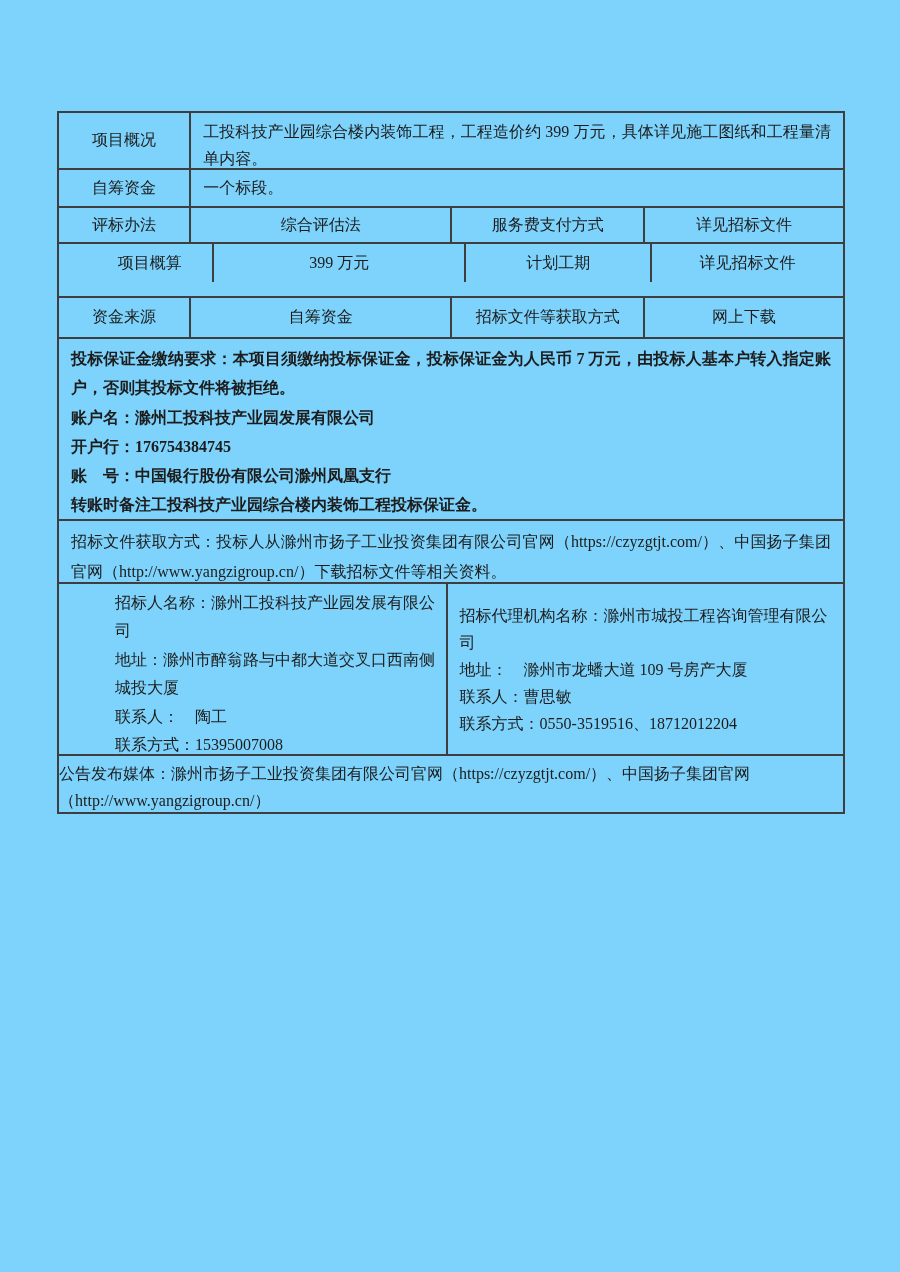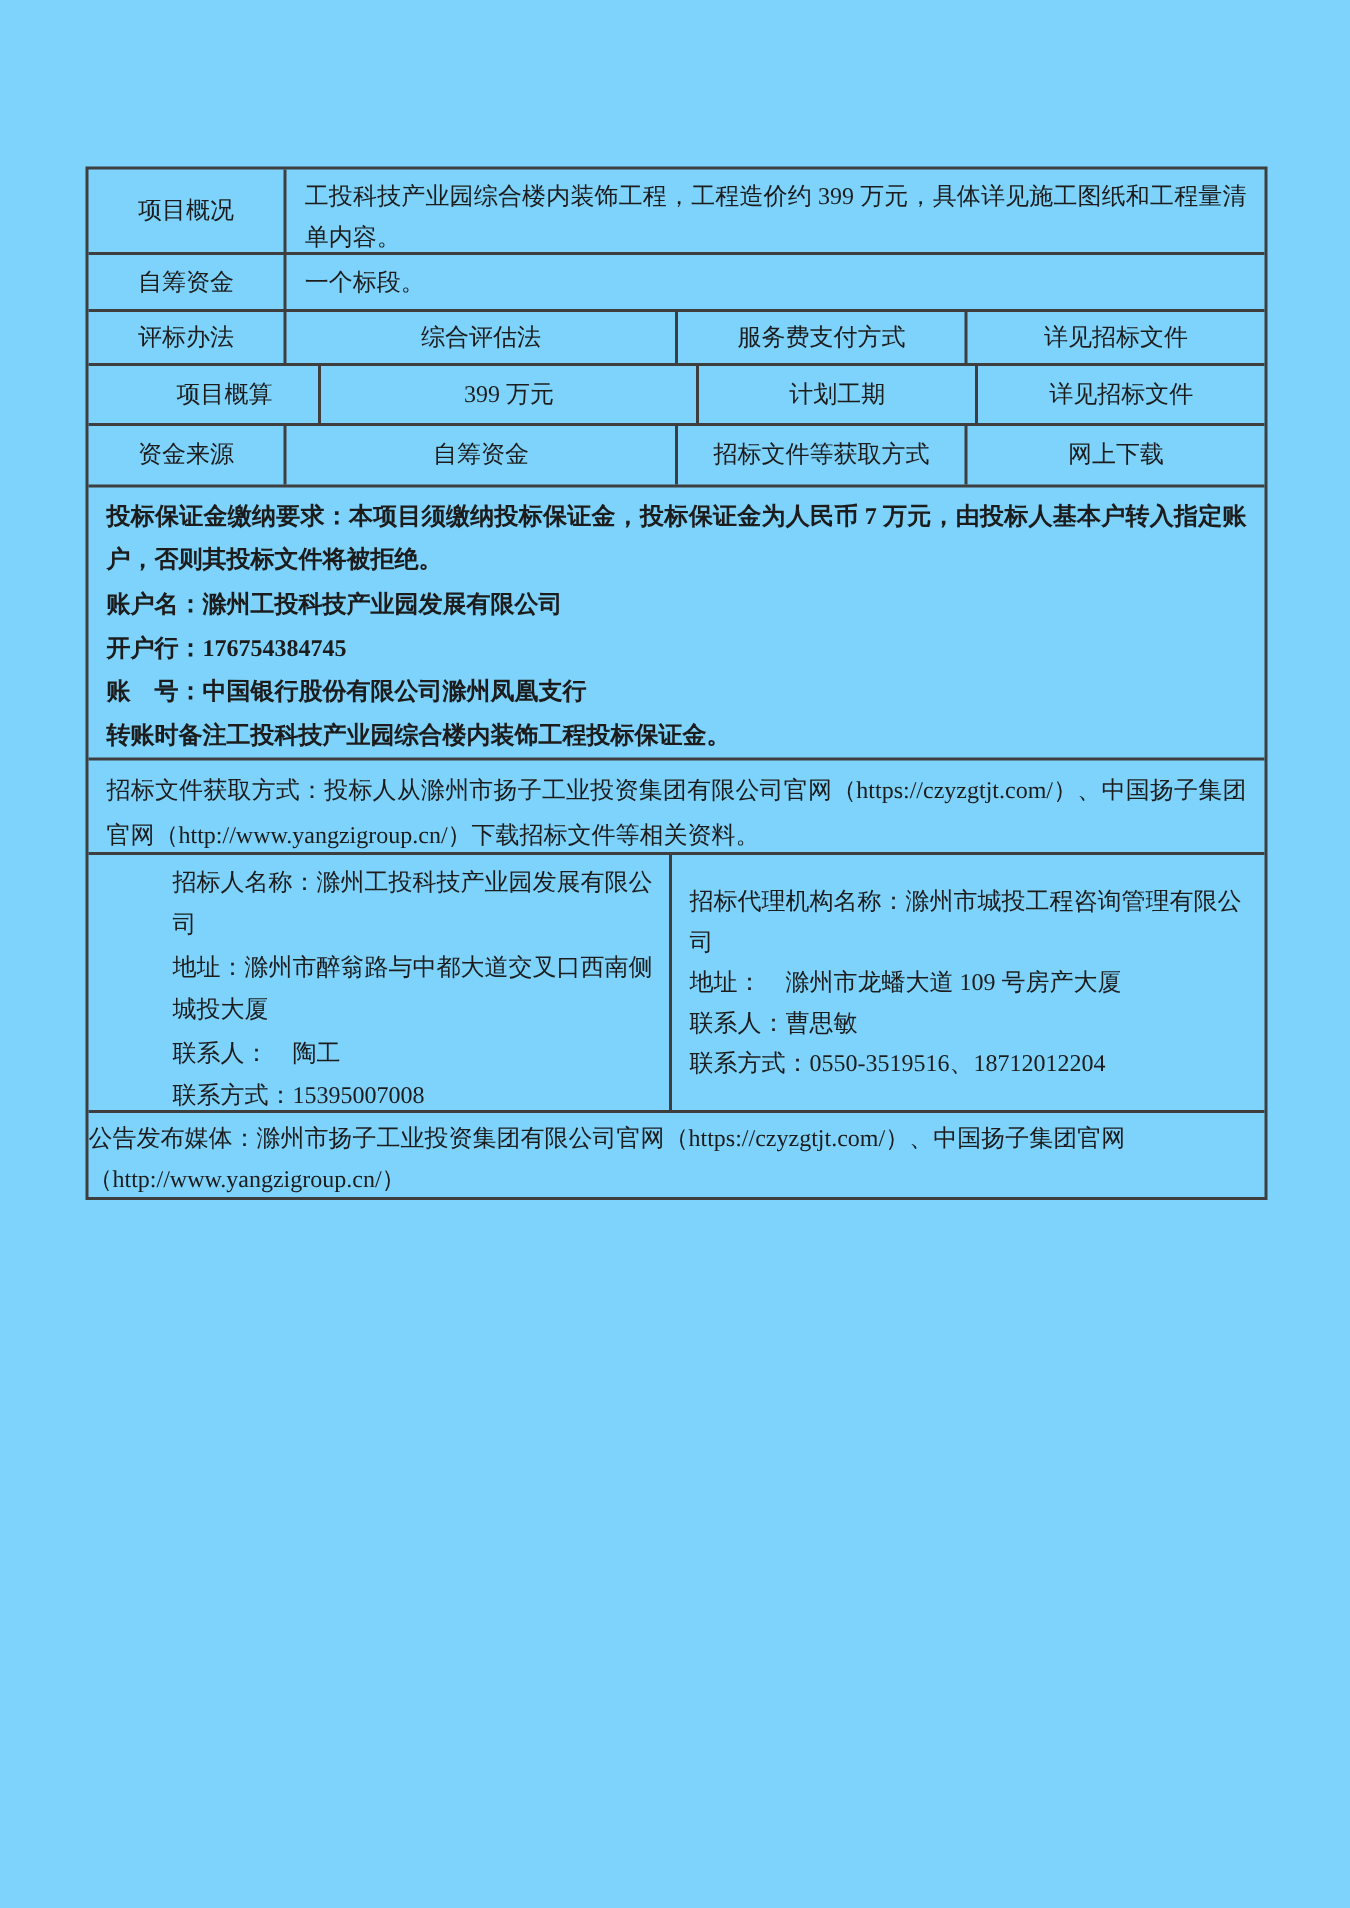--- a/index.html
+++ b/index.html
@@ -62,21 +62,21 @@
     align-items: center;
   }
   .justify { text-align: justify; }
   .bold { font-weight: 700; }
 
   
   .r-overview { height: 55px; }
   .r-division { height: 38px; }
   .r-info1 { height: 36px; }
   .r-info2 { height: 40px; padding-left: 28px; }
-  .r-info3 { height: 41px; }
+  .r-info3 { height: 41px; margin-top: 14px; }
   .r-bond { height: 182px; }
   .r-access { height: 63px; }
   .r-contacts { height: 172px; padding-left: 44px; }
   .r-media { height: 58px; }
 
   .overview-value {
     padding: 5px 12px 0 12px;
     line-height: 27px;
   }
   .division-value {

